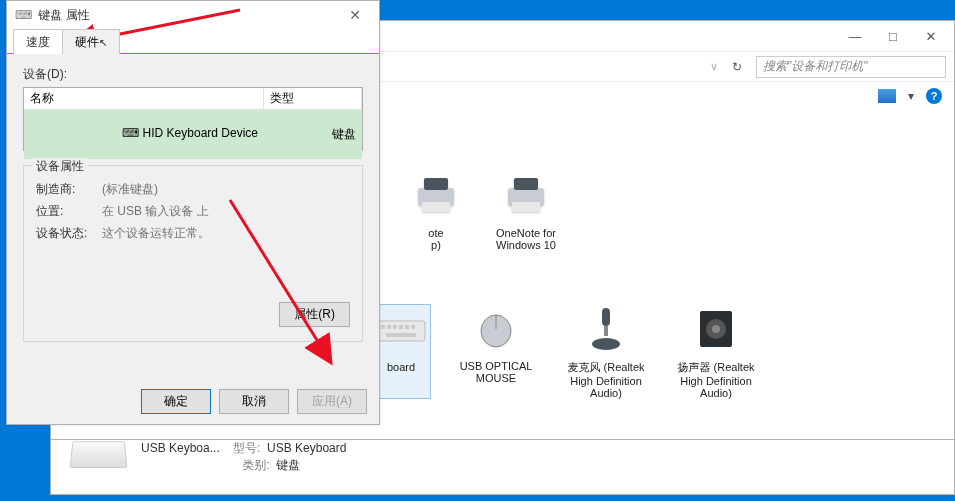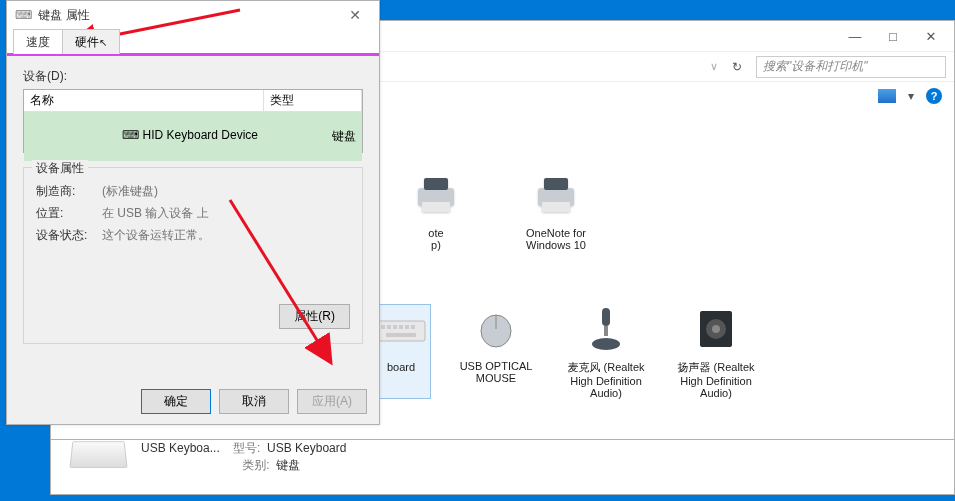--- a/index.html
+++ b/index.html
@@ -14,21 +14,21 @@
   .win-btn { width: 38px; height: 24px; display: flex; align-items: center; justify-content: center; color: #555; font-size: 13px; }
   .explorer-toolbar { height: 30px; border-top: 1px solid #eee; display: flex; align-items: center; padding: 0 8px; gap: 8px; }
   .addr-sep { color: #aaa; font-size: 11px; margin-left: auto; }
   .refresh { padding: 0 6px; color:#555; }
   .search-box { width: 190px; height: 22px; border: 1px solid #ccc; padding: 0 6px; color: #888; font-size: 12px; font-style: italic; display:flex; align-items:center; }
   .explorer-strip { height: 28px; border-top: 1px solid #eee; display:flex; align-items:center; justify-content:flex-end; padding:0 12px; gap:12px;}
   .help-icon { width:16px; height:16px; border-radius:50%; background:#0078d7; color:#fff; display:flex; align-items:center; justify-content:center; font-size:11px; font-weight:bold;}
   .view-toggle { width:18px; height:14px; background:linear-gradient(#4aa0e8,#2170c8); }
 
   .explorer-body { position:absolute; top:90px; left:0; right:0; bottom:0; }
-  .icon-row1 { position:absolute; top:60px; left:340px; display:flex; gap:30px;align-items:center;}
+  .icon-row1 { position:absolute; top:60px; left:340px; display:flex; align-items:center;}
   .icon-row2 { position:absolute; top:193px; left:320px; display:flex; gap:20px;}
   .dev-item { width:90px; text-align:center; font-size:11px; color:#222;}
   .dev-ic { width:55px; height:50px; margin:0 auto 6px; display:flex; align-items:center; justify-content:center;}
   .dev-item.sel { border:1px solid #99c2e8; background:#e5f1fb;}
 
   .bottom-detail {
     position:absolute; left:50px; top:440px; width:905px; height:55px;
     background:#fff; border:1px solid #b0b0b0; border-top:none;
     display:flex; align-items:flex-start; padding:0 20px; gap:15px;
   }
@@ -42,21 +42,21 @@
     background:#f0f0f0; border:1px solid #b0b0b0;
     box-shadow: 0 0 3px rgba(0,0,0,.15);
   }
   .dlg-title { height:28px; display:flex; align-items:center; padding:0 8px; font-size:12px; color:#333; background:#fff;}
   .dlg-title .t-icon{margin-right:6px; color:#777;}
   .dlg-close { margin-left:auto; color:#666; font-size:14px; padding:0 10px;}
   .tab-strip { height:24px; display:flex; align-items:flex-end; padding:0 6px; background:#fff;}
   .tab { padding:4px 12px 3px; border:1px solid #c8c8c8; border-bottom:none; margin-right:-1px; background:#f0f0f0; position:relative; font-size:12px;}
   .tab.inactive { background:#fff; color:#333; top:1px;}
   .tab.active { background:#f0f0f0; z-index:2; top:1px;}
-  .tab-panel { border-top:3px solid #d946ef; padding:12px 16px 8px; }
+  .tab-panel { border-top:1px solid #d946ef; padding:12px 16px 8px; }
 
   .field-label { font-size:12px; color:#333; margin-bottom:4px;}
   .listbox { width:100%; height:64px; border:1px solid #adadad; background:#fff; font-size:12px;}
   .listbox .hdr { display:flex; background:#fff; border-bottom:1px solid #e0e0e0;}
   .listbox .hdr div { padding:2px 6px; border-right:1px solid #e0e0e0;}
   .listbox .row { display:flex; background:#cce8cf;}
   .listbox .row div { padding:16px 6px;text-align:right;}
   .col-name{width:240px;} .col-type{flex:1;}
 
   .groupbox { border:1px solid #d5d5d5; margin-top:14px; padding:10px 12px 14px; position:relative;}

